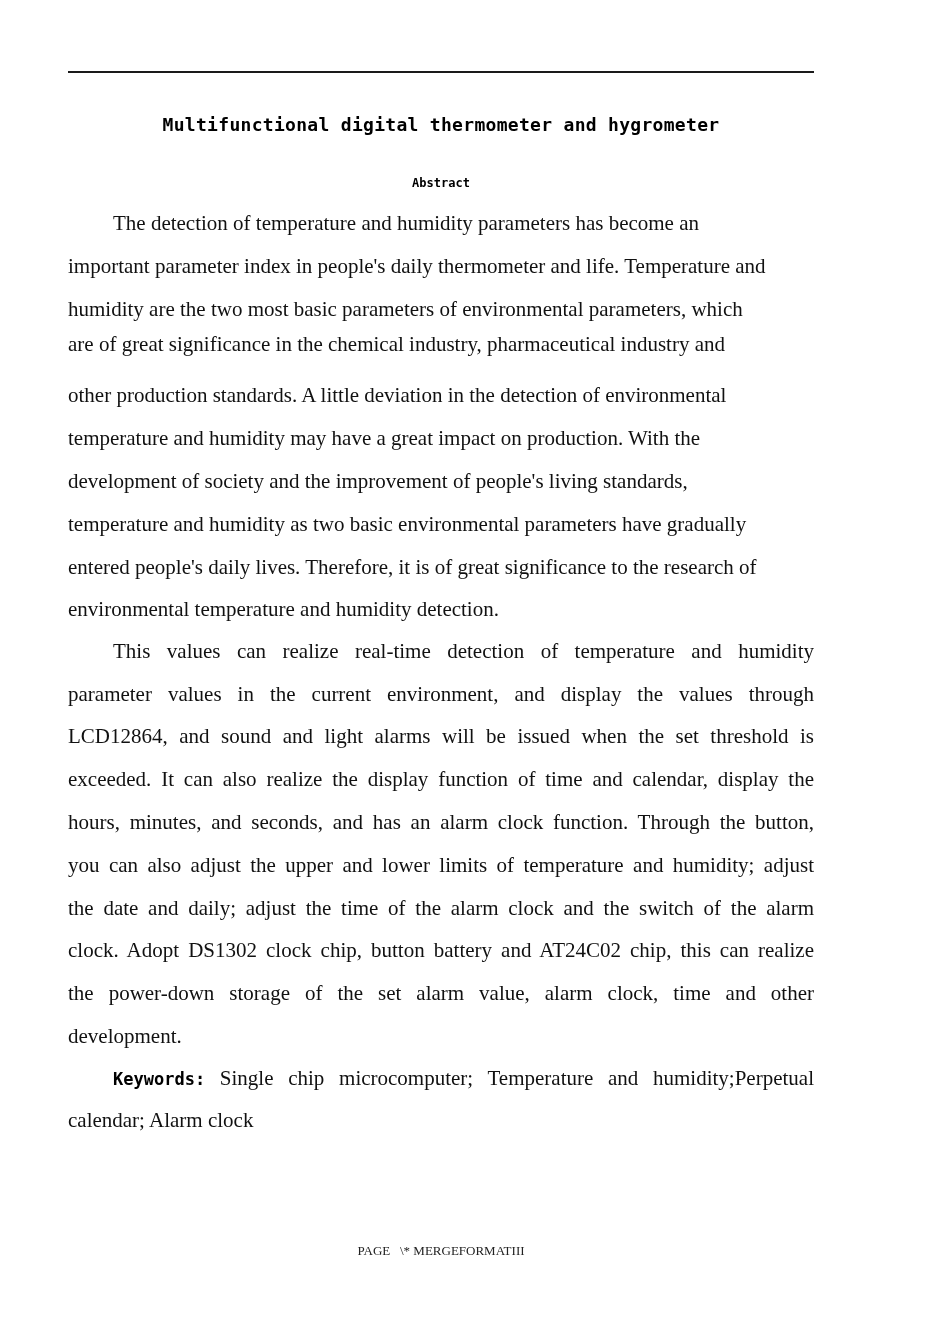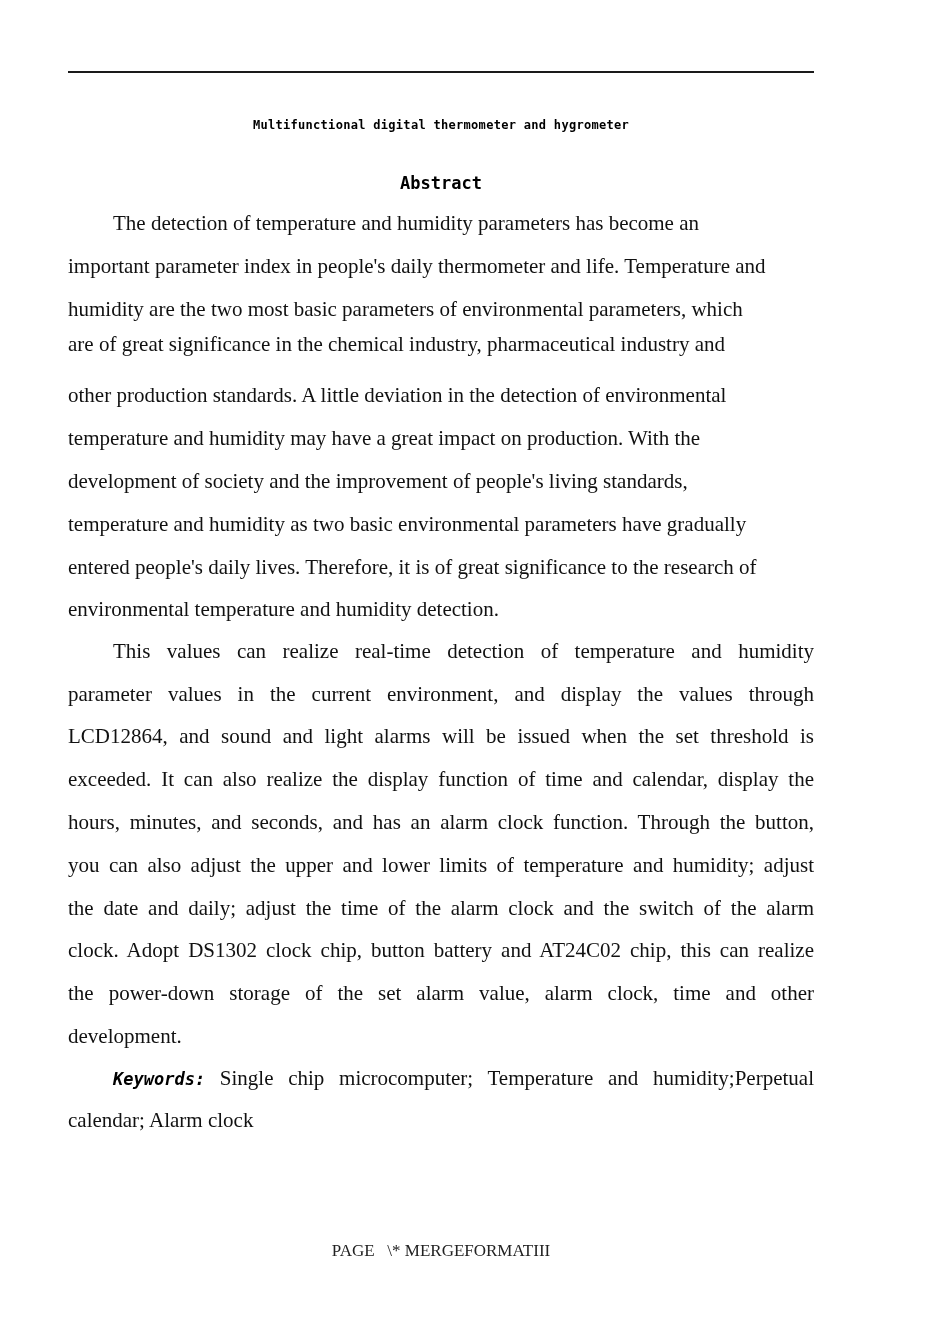--- a/index.html
+++ b/index.html
@@ -30,35 +30,35 @@
       background: #1a1a1a;
     }
     .title {
       position: absolute;
       left: 68px;
       width: 746px;
       top: 110px;
       text-align: center;
       font-family: "DejaVu Sans Mono", "Liberation Mono", monospace;
       font-weight: bold;
-      font-size: 12px;
+      font-size: 18px;
       line-height: 30px;
       letter-spacing: 0.3px;
       color: #000;
       white-space: nowrap;
     }
     .abstract-heading {
       position: absolute;
       left: 68px;
       width: 746px;
       top: 171px;
       text-align: center;
       font-family: "DejaVu Sans Mono", "Liberation Mono", monospace;
       font-weight: bold;
-      font-size: 17px;
+      font-size: 12px;
       line-height: 24px;
       color: #000;
     }
     .body {
       position: absolute;
       left: 68px;
       width: 746px;
       top: 0;
       font-family: "Liberation Serif", "DejaVu Serif", serif;
       font-size: 21px;
@@ -79,30 +79,29 @@
     .line.justify {
       text-align: justify;
       text-align-last: justify;
       white-space: normal;
     }
     .kw-label {
       font-family: "DejaVu Sans Mono", "Liberation Mono", monospace;
       font-weight: bold;
       font-size: 17px;
       color: #000;
-      font-style: italic;
     }
     .footer {
       position: absolute;
       left: 0;
       width: 882px;
       top: 1243px;
       text-align: center;
       font-family: "Liberation Serif", "DejaVu Serif", serif;
-      font-size: 17px;
+      font-size: 13px;
       line-height: 16px;
       color: #222;
       white-space: pre;
     }
   </style>
 </head>
 <body>
 
 <div class="page">
 

